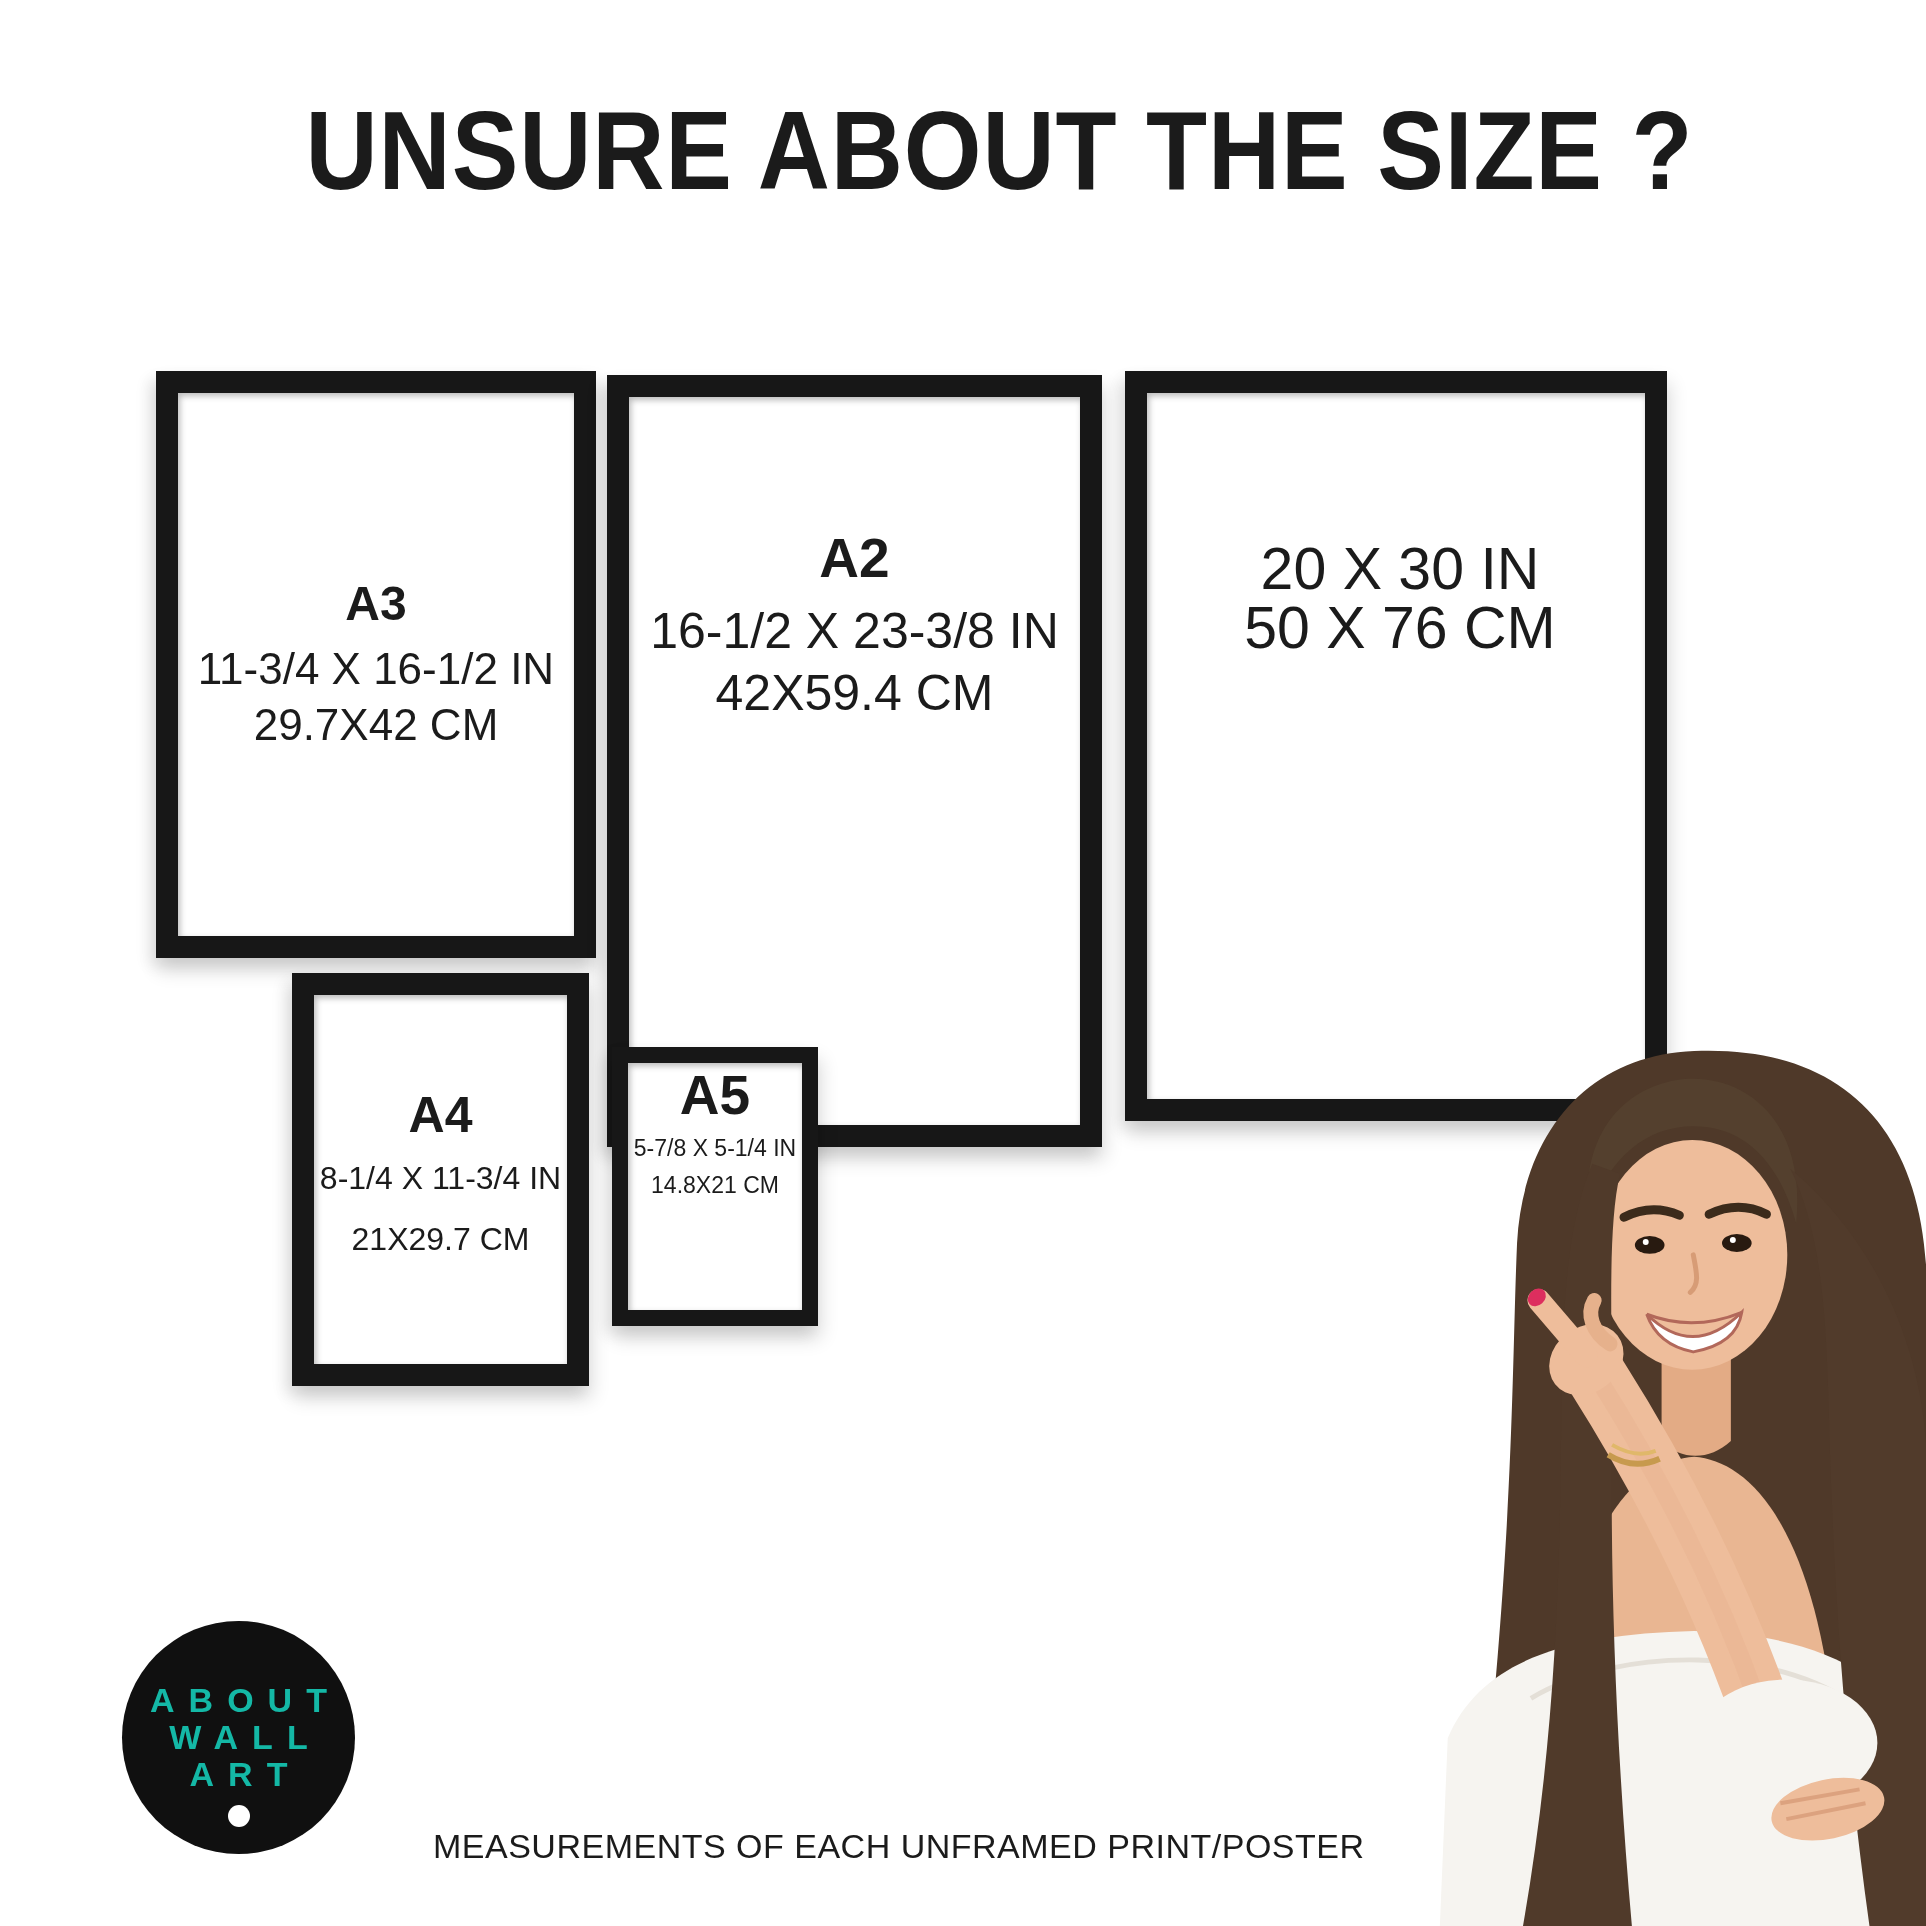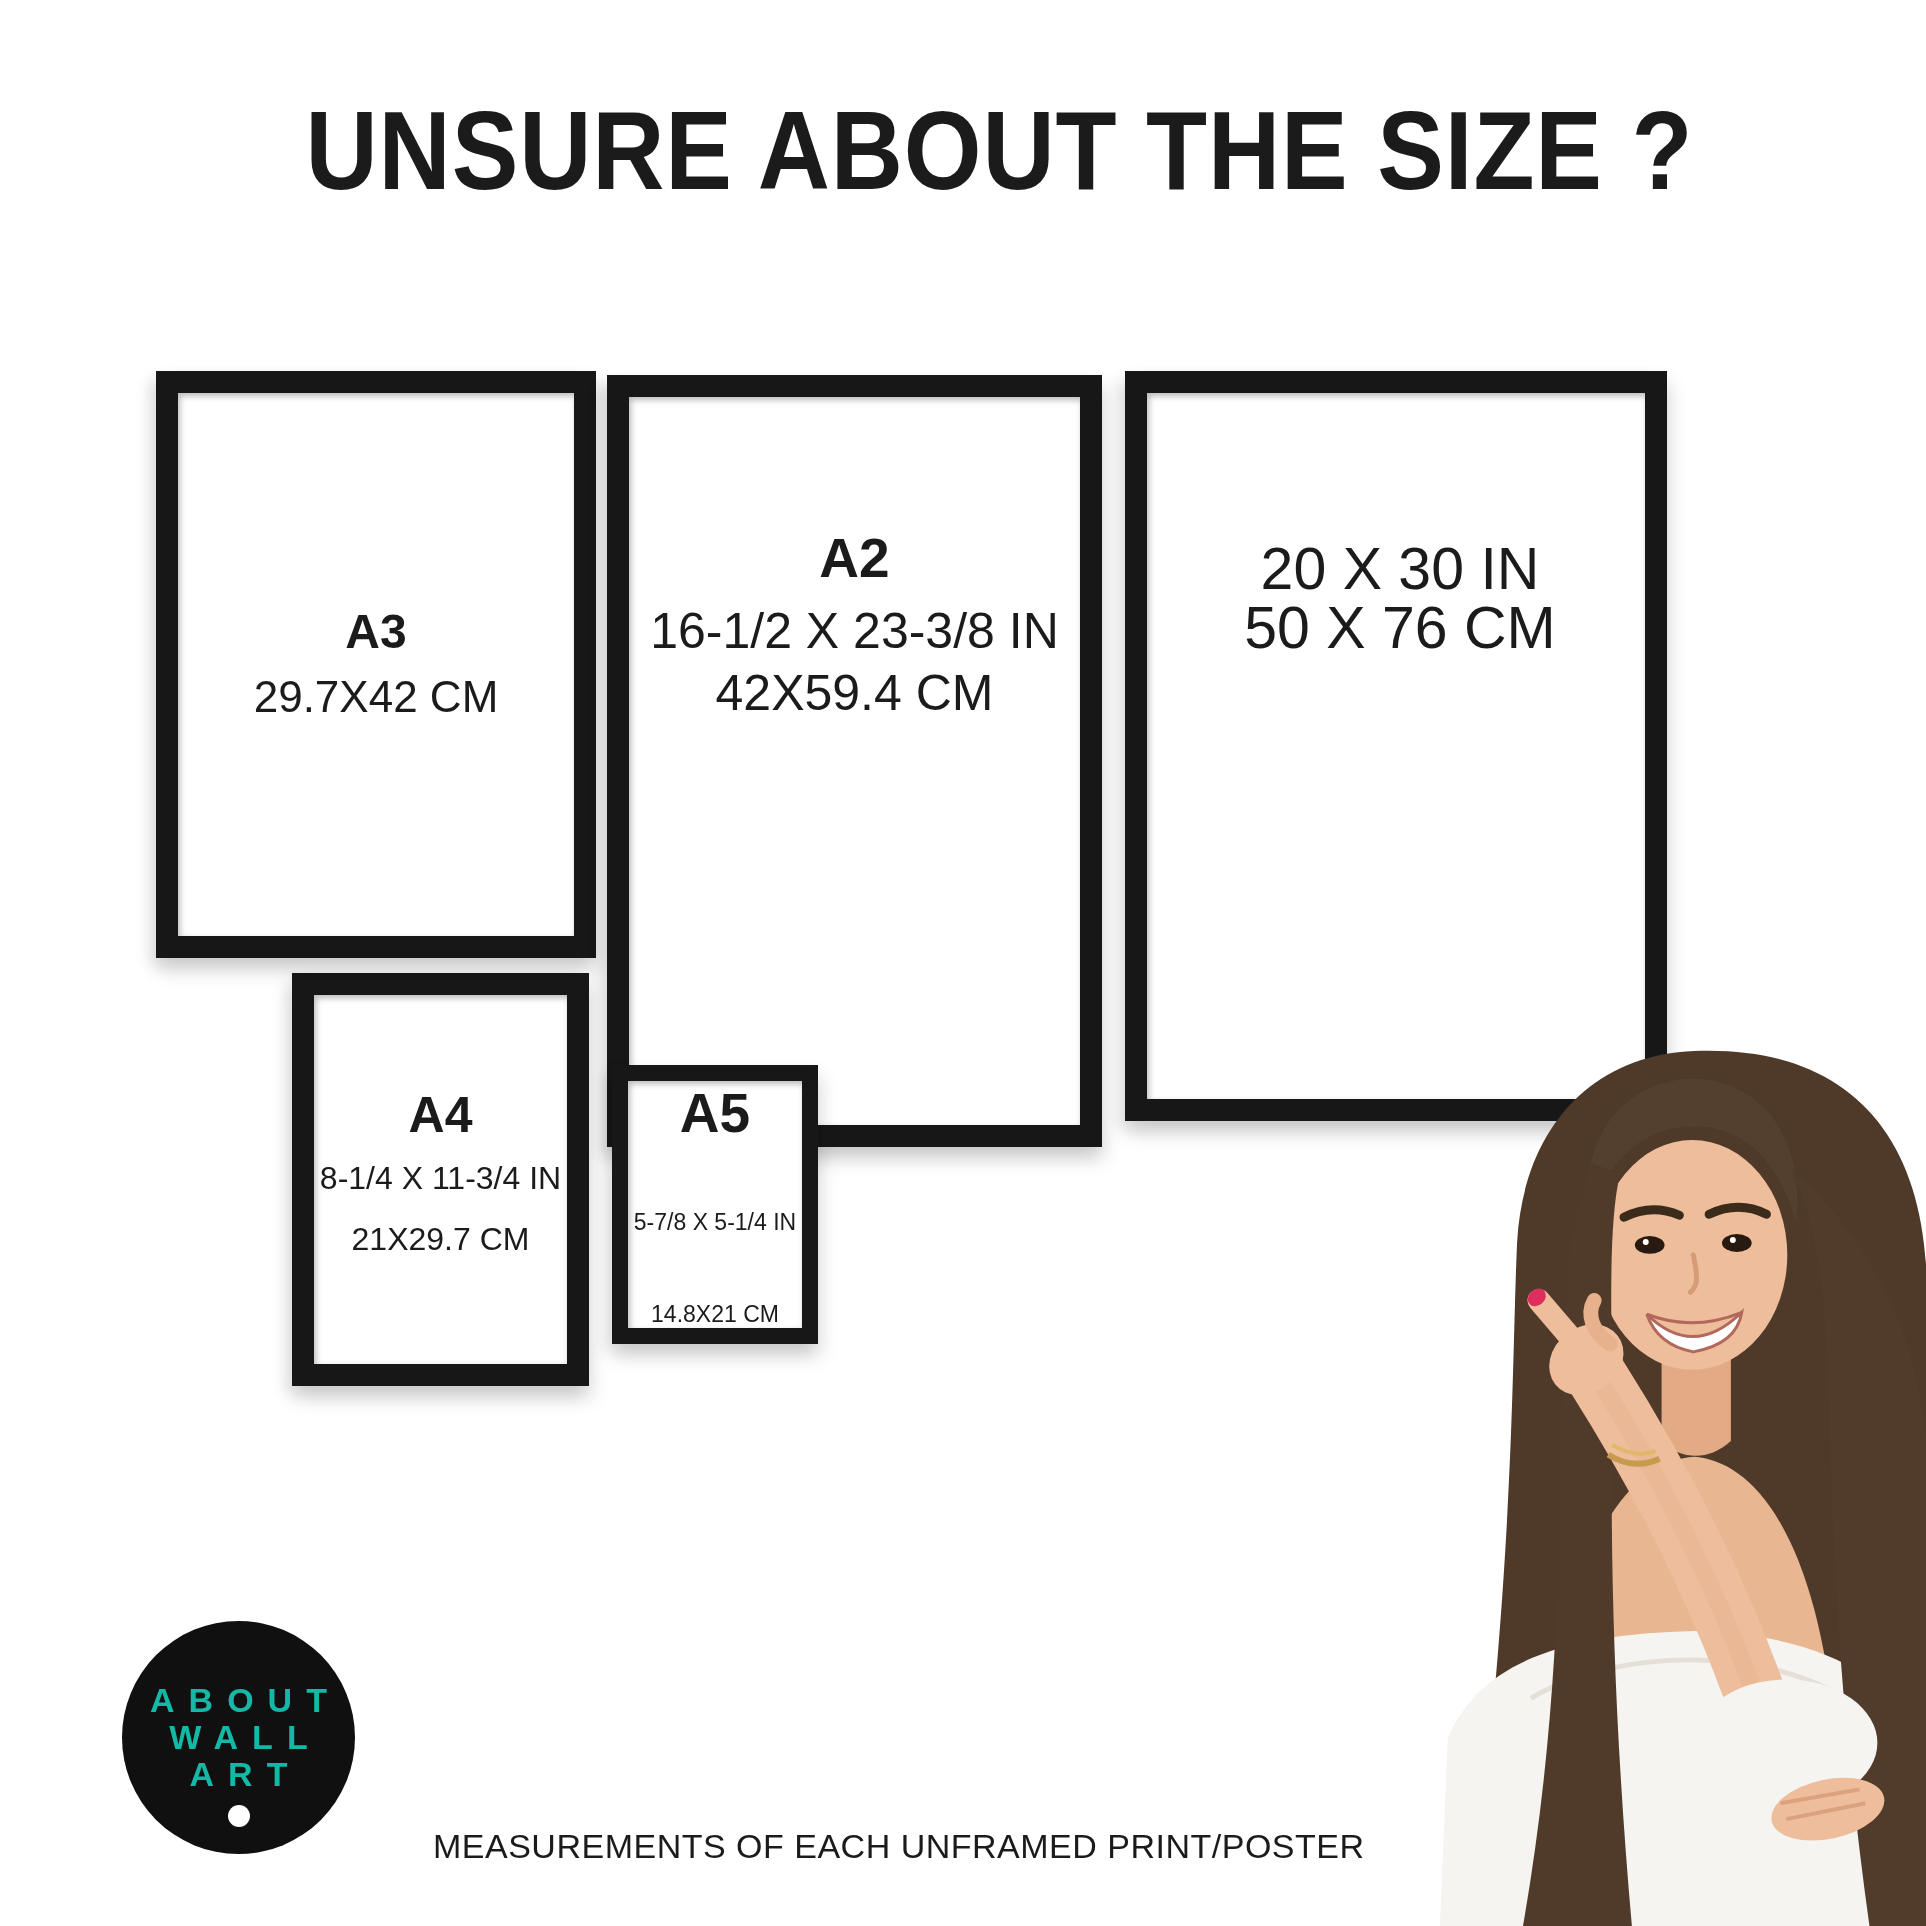--- a/index.html
+++ b/index.html
@@ -28,21 +28,21 @@
   #frame-a3 .dim{font-size:44px;line-height:1.28;}
   #frame-a2{left:607px;top:375px;width:495px;height:772px;justify-content:flex-start;padding-top:129px;}
   #frame-a2 .size-label{font-size:55px;margin-bottom:10px;}
   #frame-a2 .dim{font-size:50px;line-height:1.24;}
   #frame-2030{left:1125px;top:371px;width:542px;height:750px;justify-content:flex-start;padding-top:147px;padding-left:8px;}
   #frame-2030 .dim{font-size:59px;line-height:1.0;}
   #frame-a4{left:292px;top:973px;width:297px;height:413px;justify-content:center;padding-bottom:16px;}
   #frame-a4 .size-label{font-size:50px;margin-bottom:16px;}
   #frame-a4 .dim{font-size:32px;}
   #frame-a4 .dim.cm{margin-top:24px;}
-  #frame-a5{left:612px;top:1047px;width:206px;height:279px;border-width:16px;justify-content:space-between;margin-top:18px;}
+  #frame-a5{left:612px;top:1047px;width:206px;height:279px;border-width:16px;justify-content:flex-start;}
   #frame-a5 .size-label{font-size:55px;margin-bottom:8px;}
   #frame-a5 .dim{font-size:23px;}
   #frame-a5 .dim.cm{margin-top:10px;}
   
   #logo{
     position:absolute;left:122px;top:1621px;width:233px;height:233px;border-radius:50%;
     background:#101010;display:flex;flex-direction:column;align-items:center;
     justify-content:flex-start;padding-top:61px;box-sizing:border-box;
   }
   .logo-line{
@@ -60,20 +60,21 @@
 </style>
 </head>
 <body>
 
 <div id="canvas">
 
   <div id="title">UNSURE ABOUT THE SIZE ?</div>
 
   <div class="frame" id="frame-a3">
     <div class="size-label">A3</div>
+    <div class="dim in">11-3/4 X 16-1/2 IN</div>
     <div class="dim cm">29.7X42 CM</div>
   </div>
 
   <div class="frame" id="frame-a2">
     <div class="size-label">A2</div>
     <div class="dim in">16-1/2 X 23-3/8 IN</div>
     <div class="dim cm">42X59.4 CM</div>
   </div>
 
   <div class="frame" id="frame-2030">

